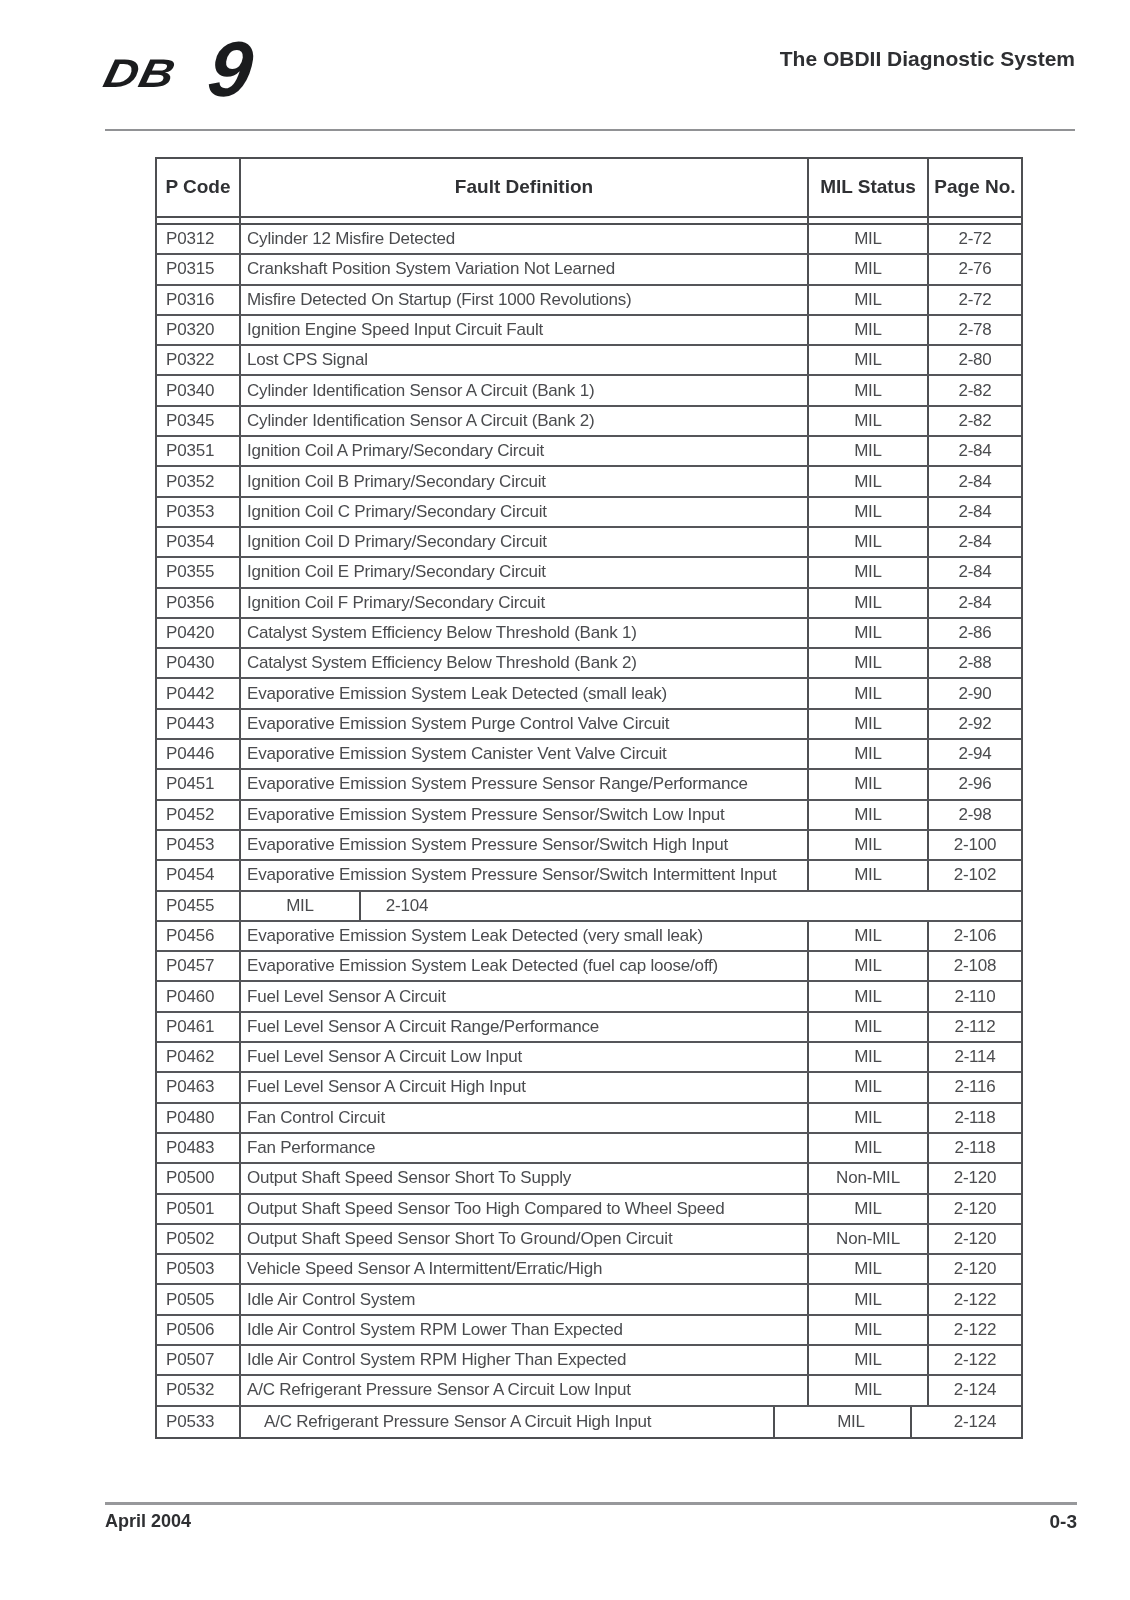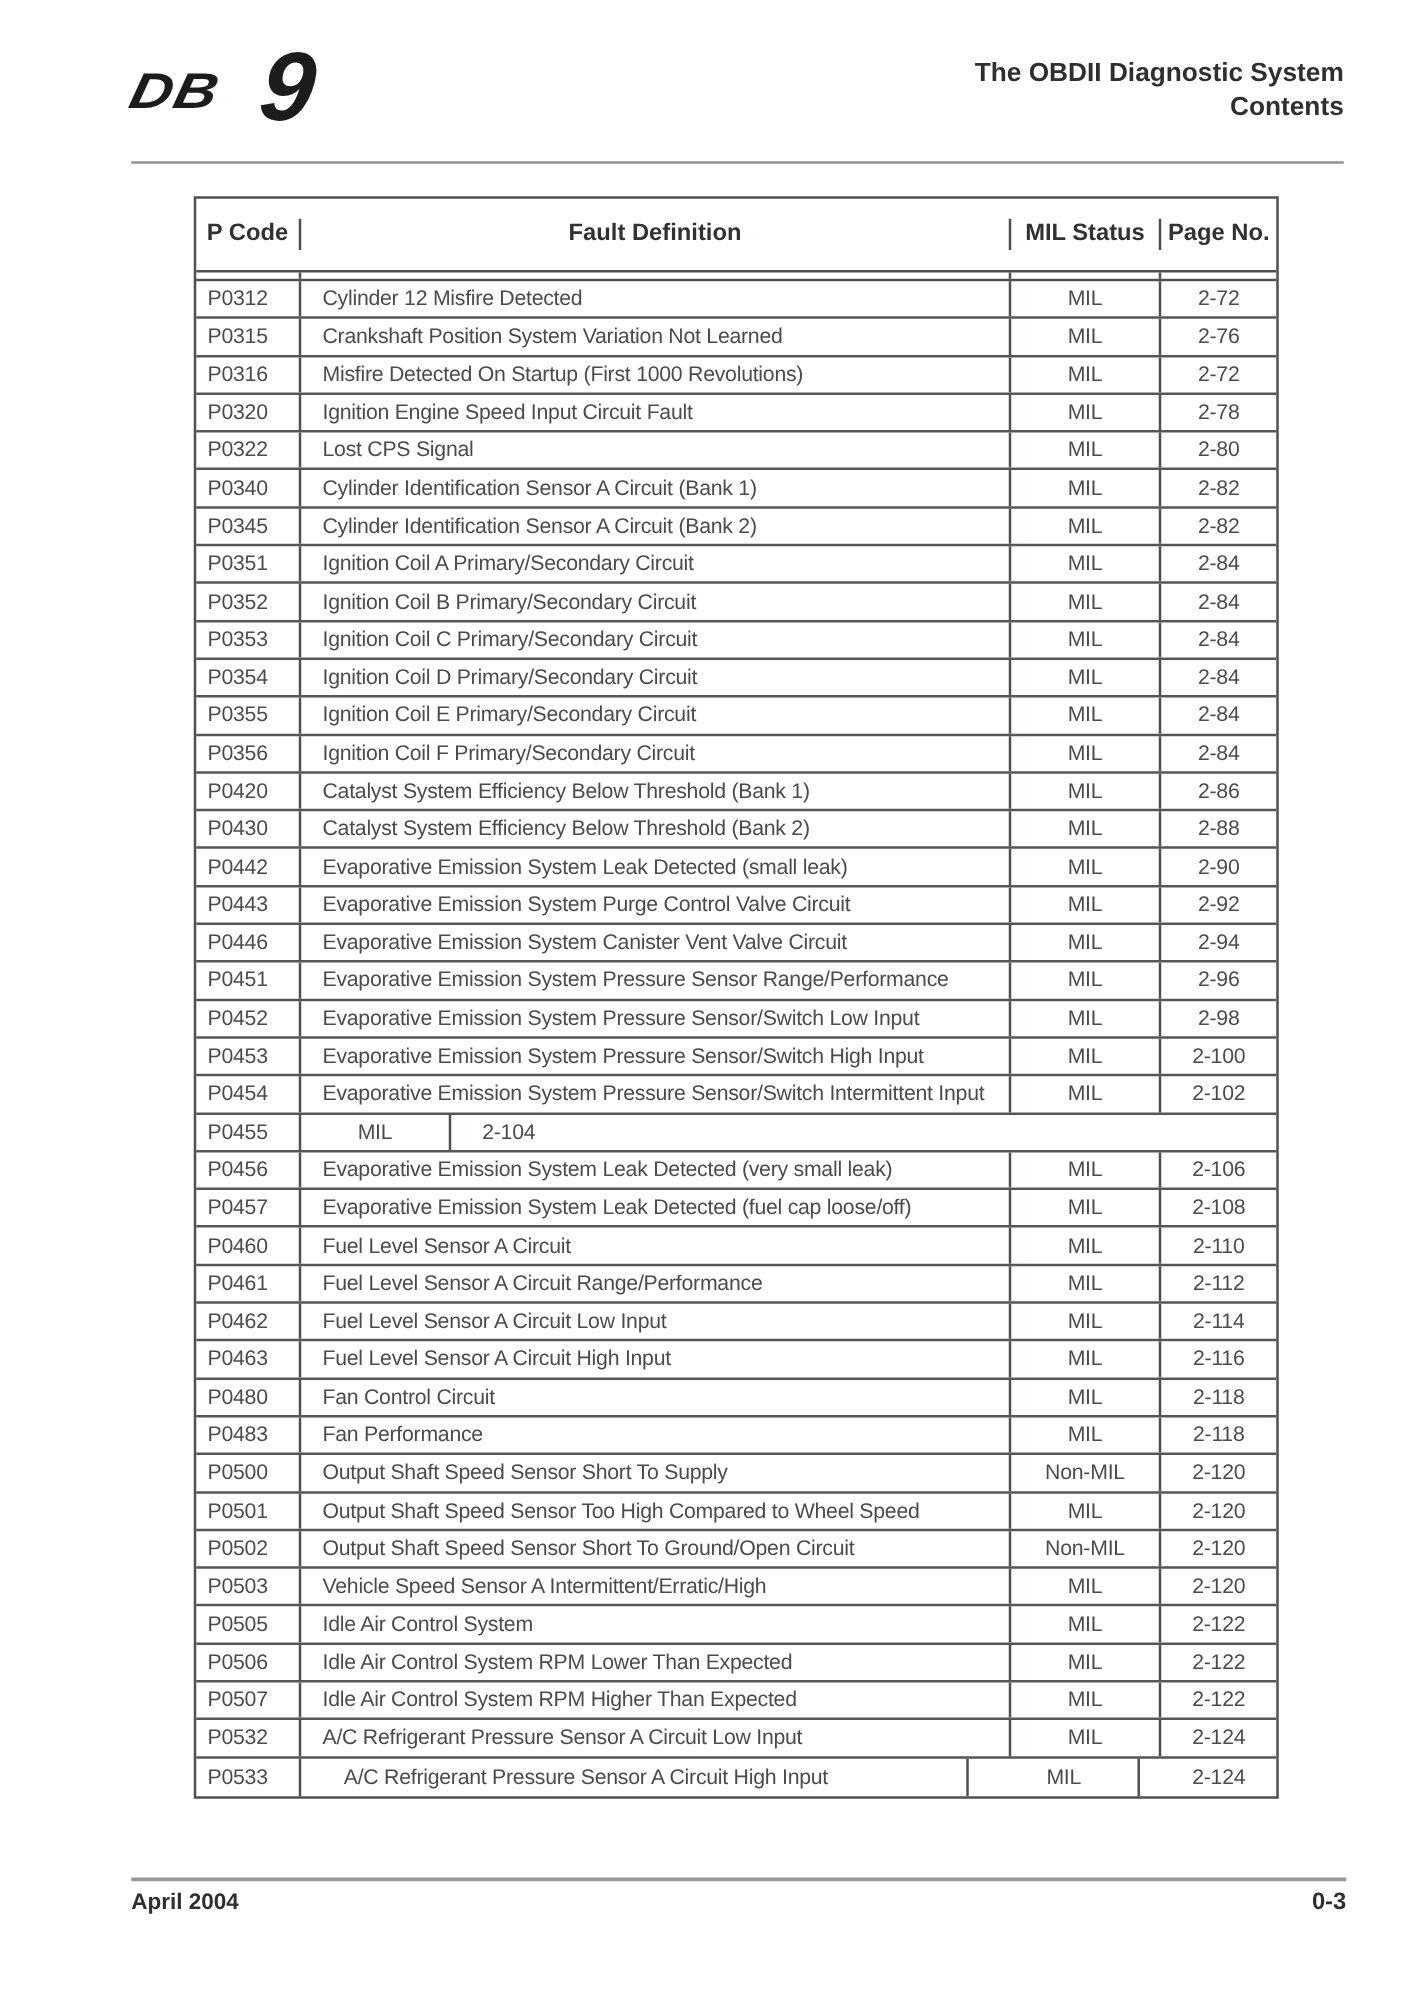--- a/index.html
+++ b/index.html
@@ -37,25 +37,25 @@
   }
   .trow{display:flex;width:100%;box-sizing:border-box;}
   .cell{
     display:flex;align-items:center;
     box-sizing:border-box;
     border-right:2px solid #4e4f52;
     overflow:hidden;white-space:nowrap;
   }
   .cell:last-child{border-right:none;}
   .col-code{width:84px;padding-left:9px;}
-  .col-fault{flex:1;padding-left:17px;}
+  .col-fault{flex:1;padding-left:6px;}
   .col-mil{width:120px;justify-content:center;}
   .col-page{width:92px;justify-content:center;}
 
-  .thead{height:59px;border-bottom:2px solid #4e4f52;align-items:center;}
+  .thead{height:59px;border-bottom:2px solid #4e4f52;}
   .thead .cell{
     justify-content:center;padding-left:0;
     font-weight:bold;font-size:19px;color:#303134;
     text-align:center;line-height:1.3;
     white-space:normal;
   }
   .gap-row{height:7px;border-bottom:2px solid #4e4f52;}
   .gap-row .cell{padding:0;}
 
   .tbody .trow{height:30.3px;border-bottom:2px solid #55565a;}
@@ -70,21 +70,20 @@
 </head>
 <body>
 
 <div class="logo">
   <span class="logo-db">DB</span>
   <span class="logo-9">9</span>
 </div>
 
 <div class="header-title">
   <div>The OBDII Diagnostic System</div>
-  <div>Contents</div>
 </div>
 
 <div class="header-rule"></div>
 
 <div class="fault-table">
 
   <div class="trow thead">
     <div class="cell col-code">P Code</div>
     <div class="cell col-fault">Fault Definition</div>
     <div class="cell col-mil">MIL Status</div>

